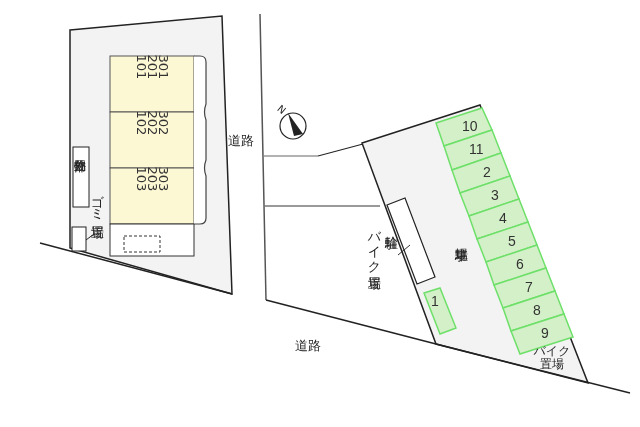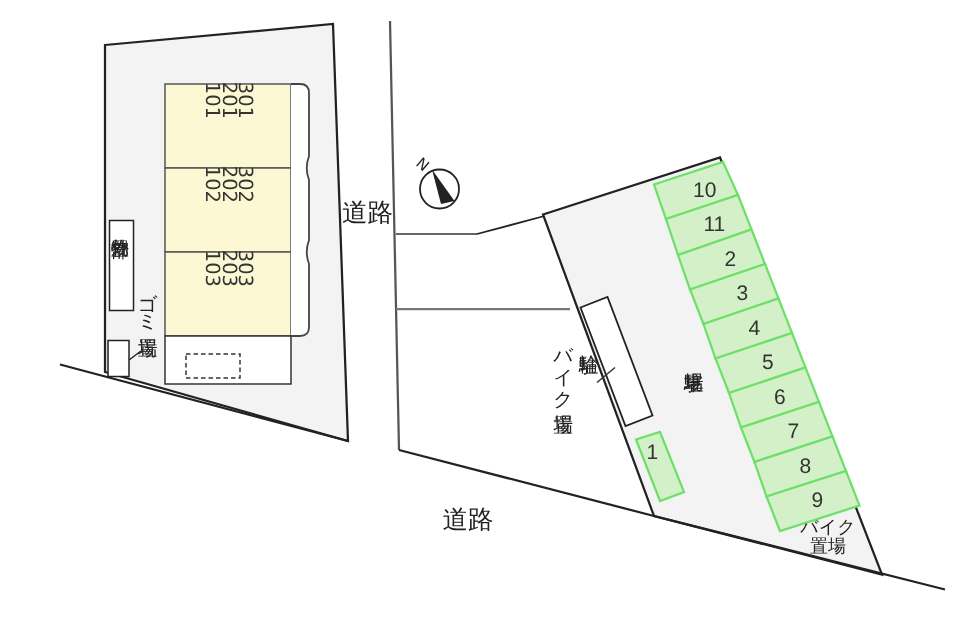--- a/index.html
+++ b/index.html
@@ -1,19 +1,19 @@
 <!DOCTYPE html>
 <html><head>
 <meta charset="utf-8">
 <style>
   html, body { margin: 0; padding: 0; background: #ffffff; }
   body { width: 640px; height: 427px; overflow: hidden; position: relative;
          font-family: "DejaVu Sans", "Liberation Sans", sans-serif; }
   #map { position: absolute; left: 0; top: 0; width: 640px; height: 427px; }
-  .lbl { position: absolute; color: #222; font-size: 17px; line-height: 1; white-space: nowrap; }
+  .lbl { position: absolute; color: #222; font-size: 13px; line-height: 1; white-space: nowrap; }
   .vert { writing-mode: vertical-rl; text-orientation: upright; letter-spacing: 0px; }
   .unit-nums { position: absolute; font-family: "DejaVu Sans", sans-serif; font-size: 13px;
                color: #333; line-height: 11px; transform: rotate(90deg); transform-origin: center; text-align: left; }
   .park-num { font-family: "Liberation Sans", sans-serif; font-size: 14px; fill: #333; }
 </style>
 </head>
 <body>
 
 <svg id="map" viewBox="0 0 640 427" xmlns="http://www.w3.org/2000/svg">
 

